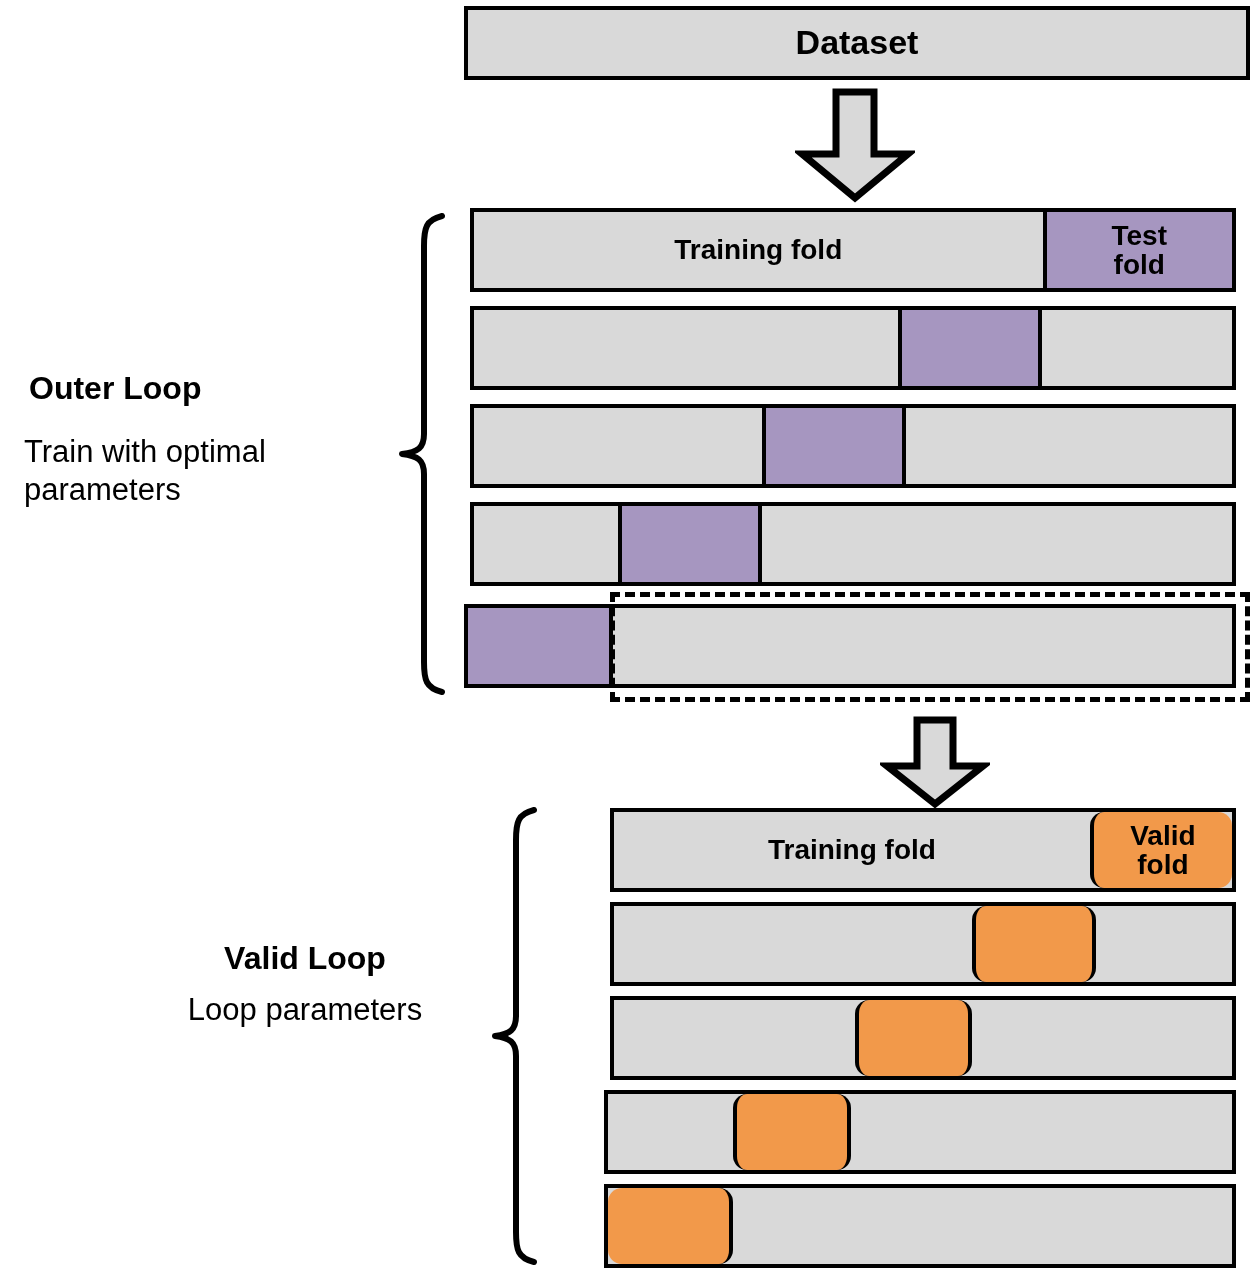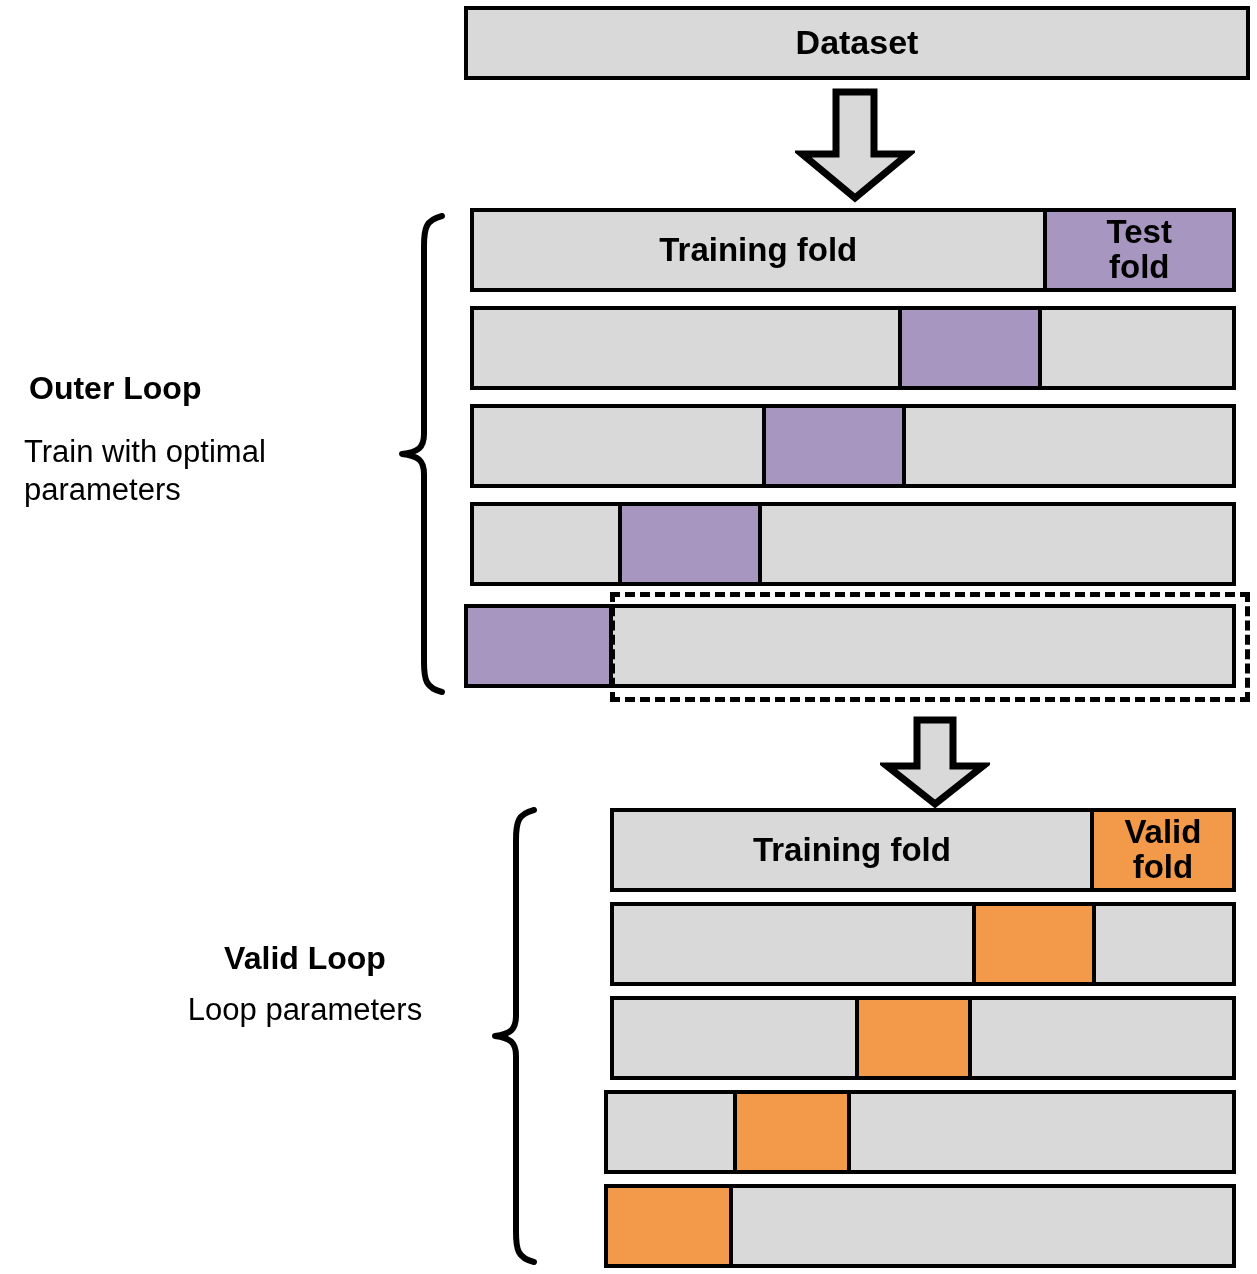--- a/index.html
+++ b/index.html
@@ -31,21 +31,21 @@
     background: #d9d9d9;
     display: flex;
     align-items: stretch;
   }
   .seg {
     box-sizing: border-box;
     position: relative;
   }
   .seg.gray  { background: #d9d9d9; }
   .seg.test  { background: #a696c0; }
-  .seg.valid { background: #f2994a; }
+  .seg.valid { background: #f2994a; border-radius: 14px; }
   .seg.bordered-left  { border-left: 4px solid #000000; }
   .seg.bordered-right { border-right: 4px solid #000000; }
 
   .seg-label {
     position: absolute;
     left: 0; top: 0;
     width: 100%; height: 100%;
     display: flex;
     align-items: center;
     justify-content: center;
@@ -112,21 +112,21 @@
   
   #dashed-highlight {
     position: absolute;
     box-sizing: border-box;
     border: 5px dashed #000000;
     background: transparent;
     pointer-events: none;
   }
 
   
-  .row-first .seg-label { font-size: 33px; text-align: center; }
+  .row-first .seg-label { font-size: 28px; text-align: center; }
 </style>
 </head>
 <body>
 
 <div class="stage">
 
   <div class="bar" id="dataset-box">
     <div class="seg gray" style="width:100%;">
       <div class="seg-label">Dataset</div>
     </div>

